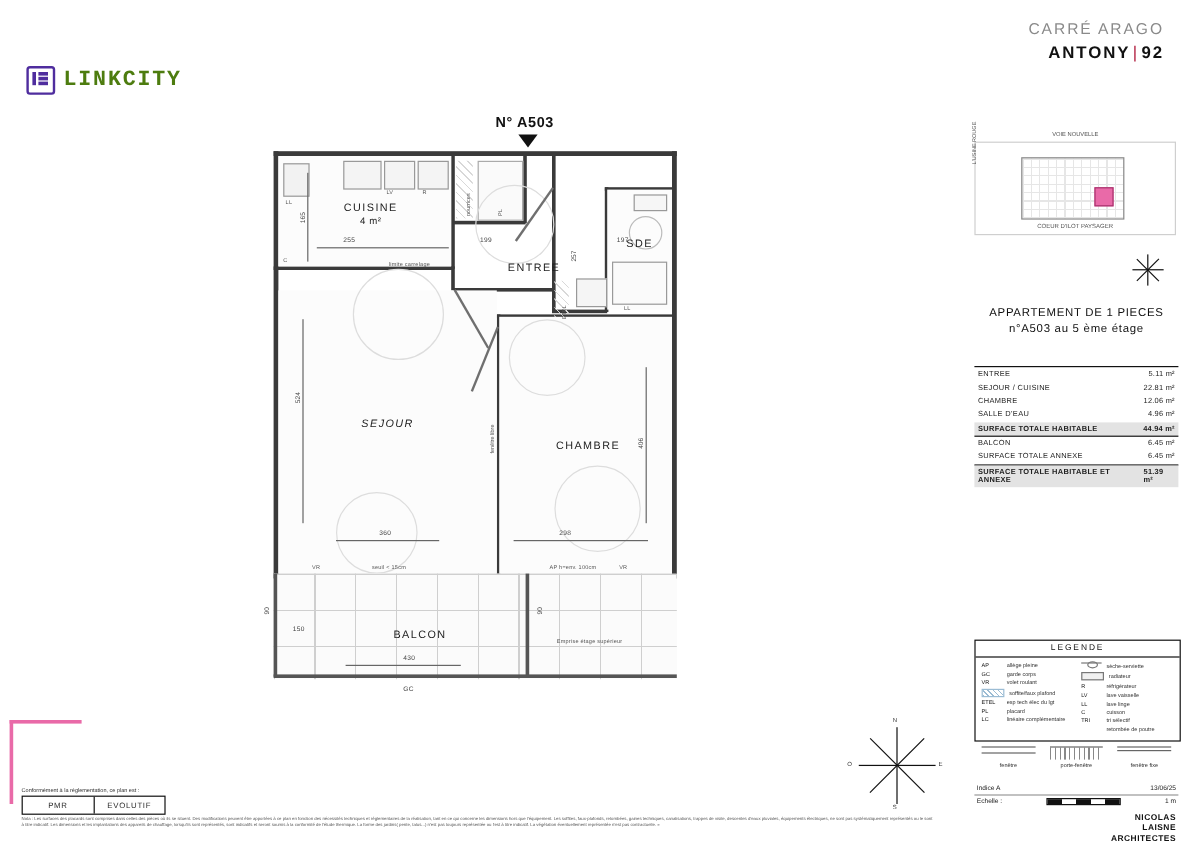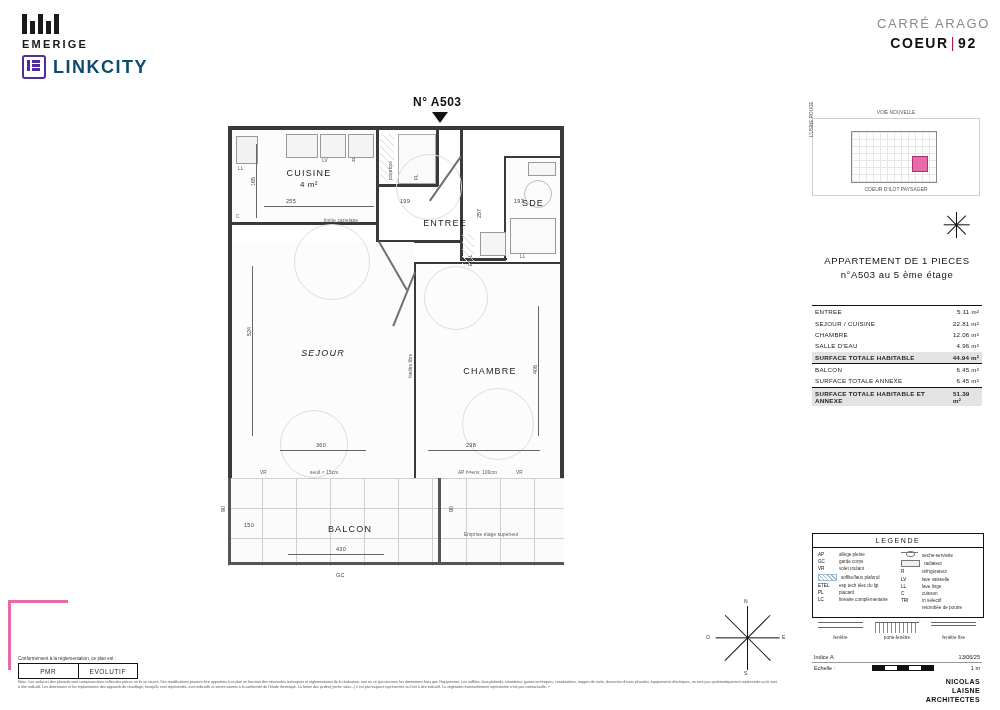--- a/index.html
+++ b/index.html
@@ -22,24 +22,24 @@
   .emerige-mark span:nth-child(3){height:20px;}
   .emerige-mark span:nth-child(4){height:13px;}
   .emerige-mark span:nth-child(5){height:20px;}
   .emerige-text{font-size:11px;letter-spacing:2.2px;font-weight:bold;margin-top:4px;color:#1a1a1a;}
 
   .logo-linkcity{position:absolute;left:22px;top:55px;display:flex;align-items:center;gap:7px;}
   .linkcity-mark{width:20px;height:20px;border:2px solid #4f2d9e;border-radius:3px;position:relative;}
   .linkcity-mark:before{content:"";position:absolute;left:3px;top:3px;width:3px;height:11px;background:#4f2d9e;}
   .linkcity-mark:after{content:"";position:absolute;left:8px;top:3px;width:8px;height:3px;background:#4f2d9e;
     box-shadow:0 4px 0 0 #4f2d9e, 0 8px 0 0 #4f2d9e;}
-  .linkcity-text{font-size:18px;font-weight:bold;letter-spacing:1.5px;color:#0c4a6e;}
-
-  
-  .project{position:absolute;right:10px;top:16px;text-align:center;margin-left:38px;}
+  .linkcity-text{font-size:18px;font-weight:bold;letter-spacing:1.5px;color:#4d7c0f;font-family:Liberation Mono, monospace;}
+
+  
+  .project{position:absolute;right:30px;top:16px;text-align:right;margin-left:38px;}
   .project .name{font-size:13px;letter-spacing:1.6px;color:#8a8a8a;}
   .project .city{font-size:14px;letter-spacing:1.6px;color:#111;font-weight:bold;margin-top:4px;}
   .project .city .bar{color:#b11c3e;font-weight:normal;margin:0 2px;}
 
   
   .plan-no{position:absolute;left:413px;top:95px;font-size:12px;font-weight:bold;letter-spacing:.5px;color:#111;}
   .plan-arrow{position:absolute;left:432px;top:112px;width:0;height:0;
     border-left:8px solid transparent;border-right:8px solid transparent;border-top:11px solid #111;}
 
   
@@ -142,40 +142,30 @@
   .compass .lbl{position:absolute;font-size:5px;color:#333;}
 
   .pink-tick{position:absolute;left:8px;top:600px;width:3px;height:70px;background:#e96aa8;}
   .pink-tick2{position:absolute;left:8px;top:600px;width:60px;height:3px;background:#e96aa8;}
 </style>
 </head>
 <body>
 
 <div class="page">
 
-  <div class="logo-emerige">
-    <div class="emerige-mark">
-      <span></span>
-        <span></span>
-        <span></span>
-        <span></span>
-        <span></span>
-    </div>
-    <div class="emerige-text">EMERIGE</div>
-  </div>
 
   <div class="logo-linkcity">
     <div class="linkcity-mark"></div>
     <div class="linkcity-text">LINKCITY</div>
   </div>
 
   <div class="project">
     <div class="name">CARRÉ ARAGO</div>
     <div class="city">
-      <span>COEUR</span><span class="bar">|</span><span>92</span>
+      <span>ANTONY</span><span class="bar">|</span><span>92</span>
     </div>
   </div>
 
   <div class="plan-no">N° A503</div>
   <div class="plan-arrow"></div>
 
   <div class="plan">
 
     <div class="wall" style="left:0;top:0;width:336px;height:4px;"></div>
     <div class="wall" style="left:0;top:0;width:4px;height:356px;"></div>

